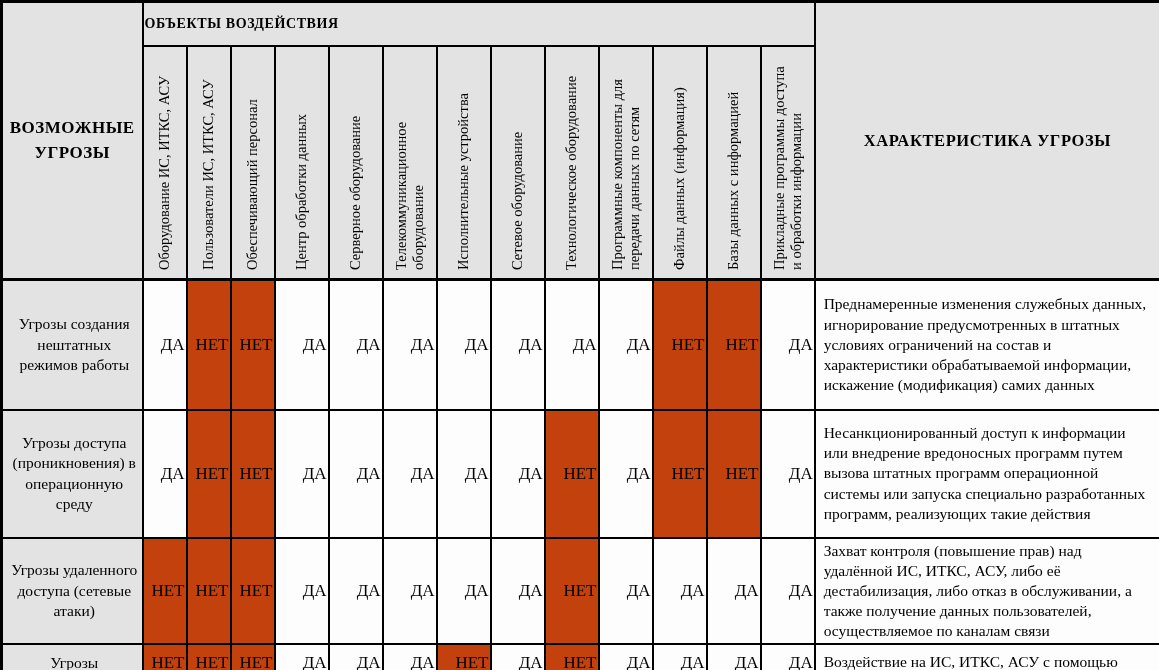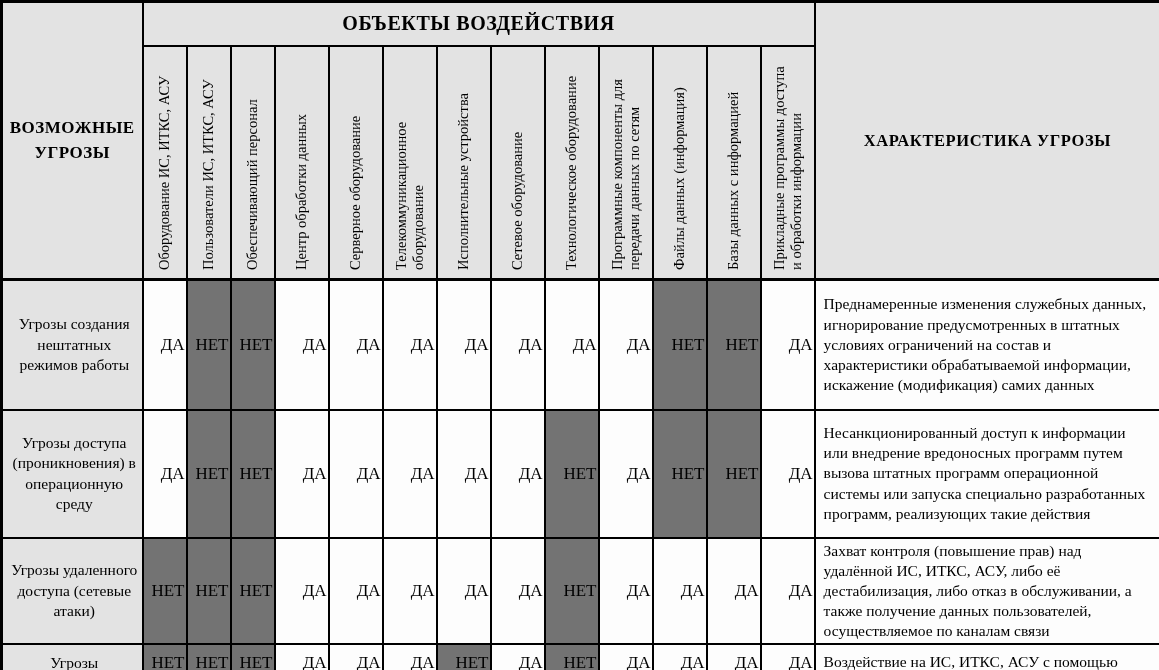--- a/index.html
+++ b/index.html
@@ -22,22 +22,22 @@
   thead th { background: #e3e3e3; font-weight: bold; }
 
   tr.head-top { height: 44px; }
   tr.head-cols { height: 234px; }
 
   th.corner {
     font-size: 17px; letter-spacing: .5px; line-height: 1.45;
     text-align: center; vertical-align: middle; padding: 2px; font-family: Liberation Serif, serif;
   }
   th.objects-header {
-    font-size: 20px; letter-spacing: .6px;
-    text-align: center; vertical-align: middle;
+    font-size: 14px; letter-spacing: .6px;
+    text-align: left; vertical-align: middle;
   }
   th.char-header {
     font-size: 16.5px; letter-spacing: .6px;
     text-align: center; vertical-align: middle; padding: 2px 10px;
   }
   th.obj-col { vertical-align: bottom; padding: 4px 2px 8px; }
   .vtext {
     writing-mode: vertical-rl; transform: rotate(180deg);
     height: 212px; margin: 0 auto;
     font-weight: 400; font-size: 14.5px; line-height: 1.15;
@@ -51,21 +51,21 @@
   tbody tr:first-child td { border-top: 3px solid #000; }
 
   tbody td { background: #fdfdfd; }
   td.threat-label {
     background: #e3e3e3; font-size: 15.5px; line-height: 1.32;
     padding: 4px 3px 4px 7px; vertical-align: middle; text-align: center;
   }
   td.val {
     text-align: right; vertical-align: middle; font-size: 17px;
   }
-  td.val.no { background: #737373; }
+  td.val.no { background: #c2410c; }
   td.characteristic {
     font-size: 15.5px; line-height: 1.3; padding: 2px 8px;
     vertical-align: middle; text-align: left;
   }
   tr.row-cut td { vertical-align: top; }
   tr.row-cut td.threat-label { padding-top: 8px; }
   tr.row-cut td.val { padding-top: 8px; }
   tr.row-cut td.characteristic { padding-top: 7px; }
 </style>
 </head>

